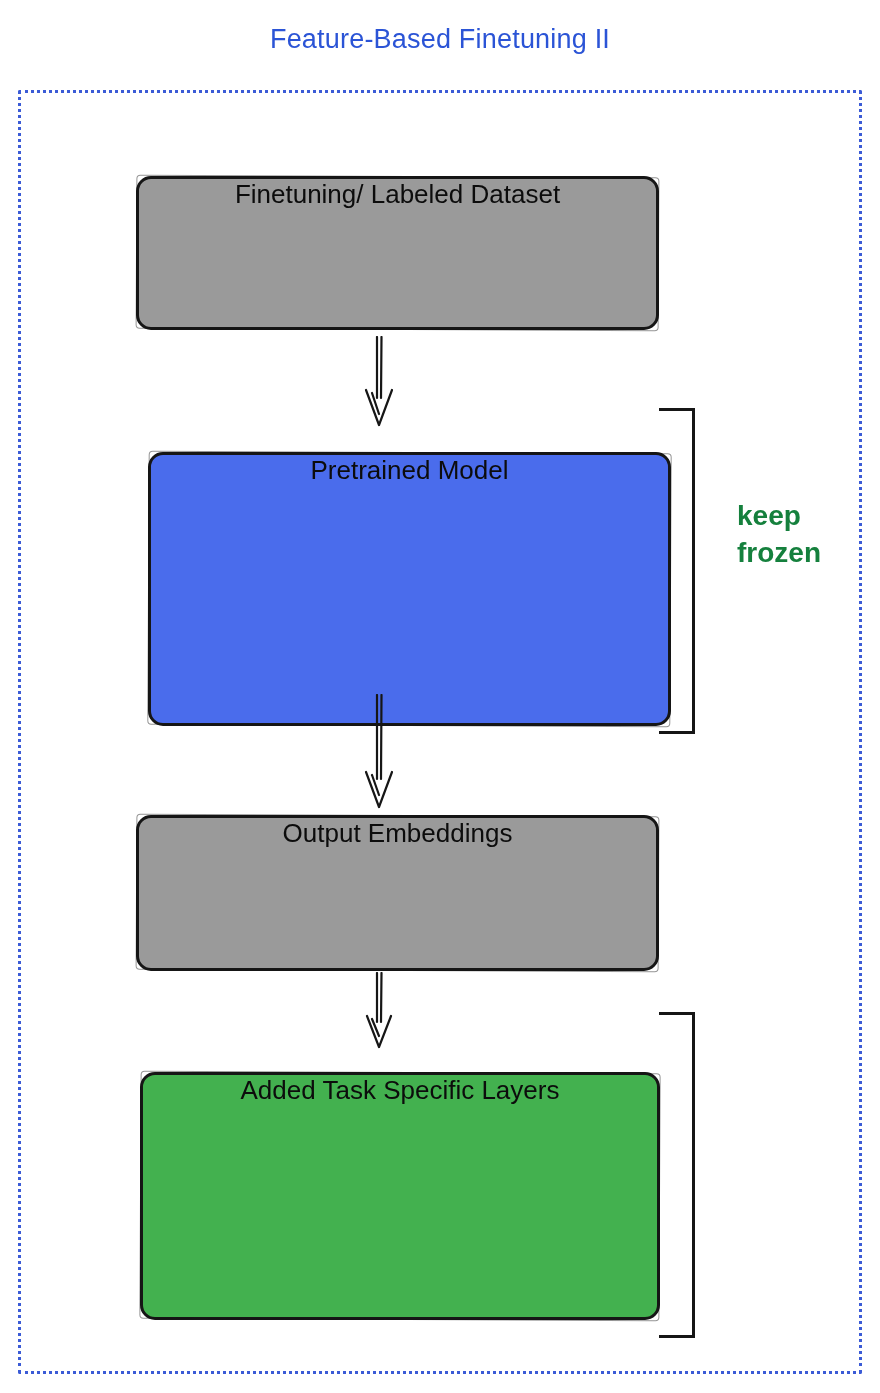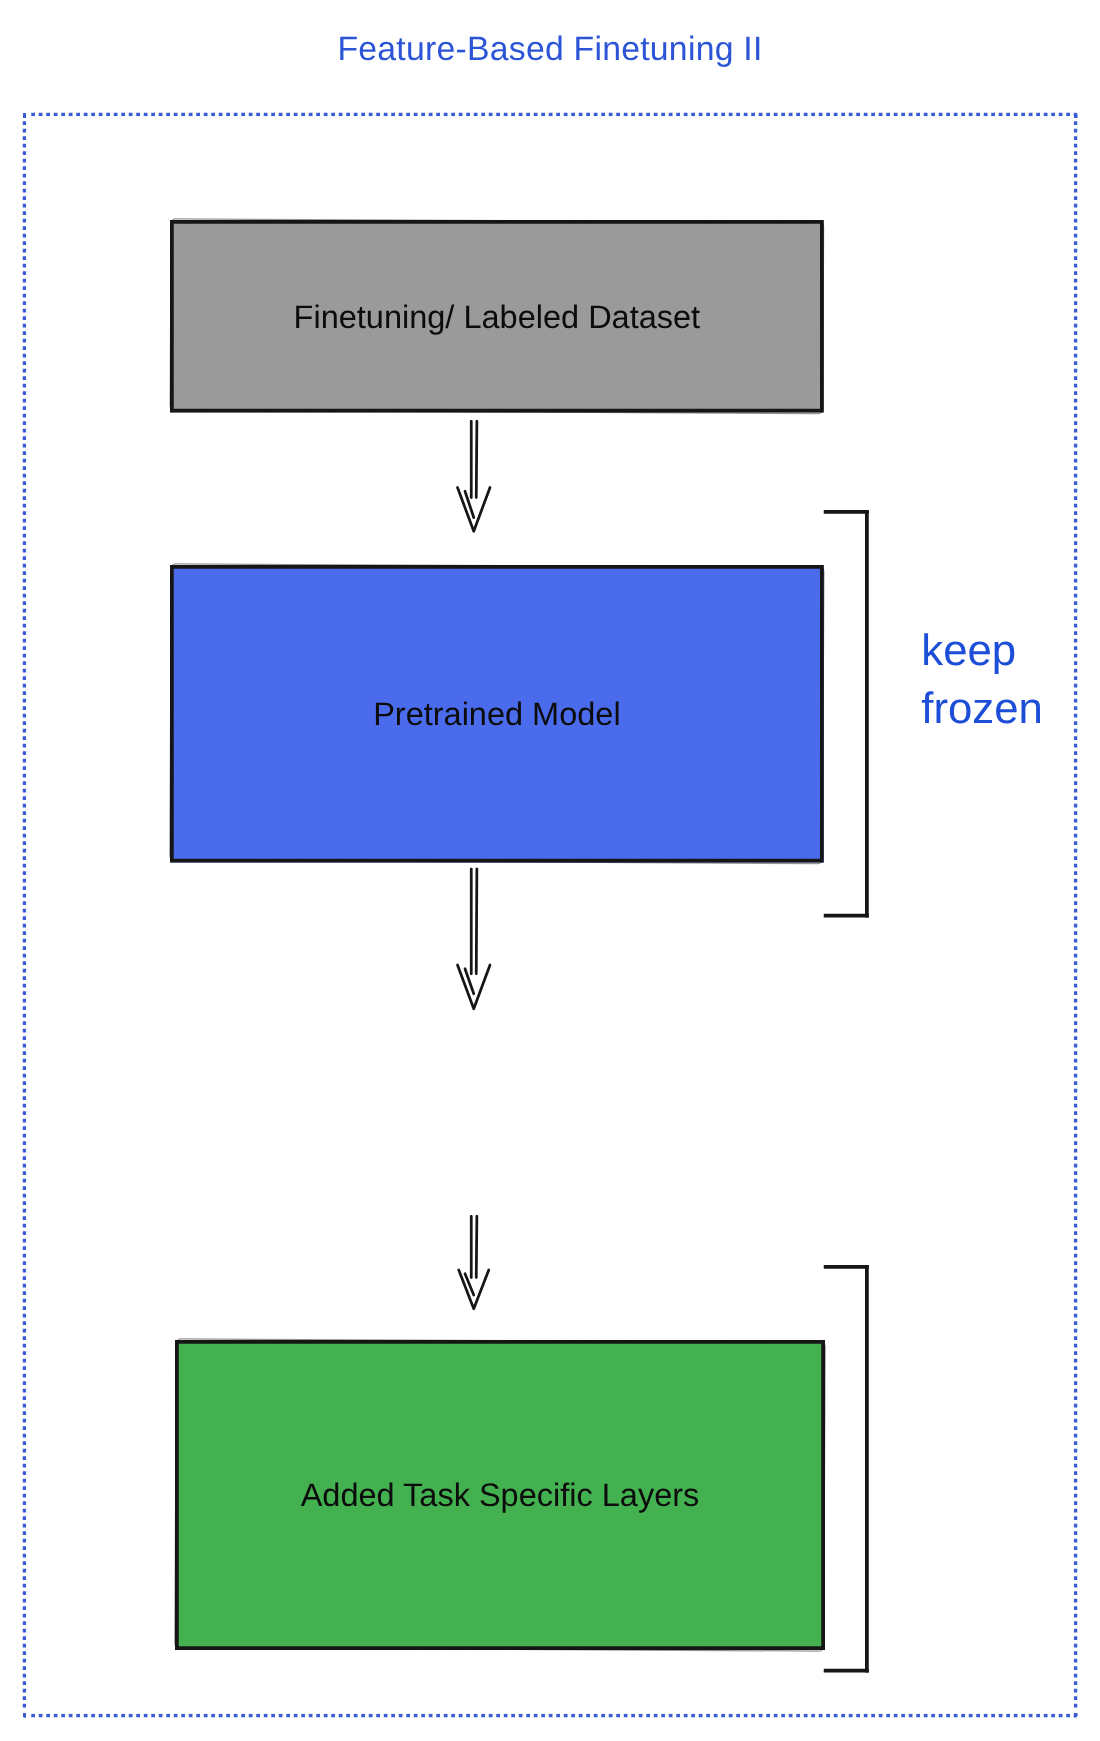--- a/index.html
+++ b/index.html
@@ -30,24 +30,24 @@
     left: 18px;
     top: 90px;
     width: 838px;
     height: 1278px;
     border: 3px dotted var(--frame-blue, #3b5bd6);
     border-radius: 2px;
   }
   .node {
     position: absolute;
     display: flex;
-    align-items: center;
+    align-items: flex-start;
     justify-content: center;
     border: 3px solid var(--stroke-dark, #161616);
-    border-radius: 0;
+    border-radius: 15px;
     box-sizing: border-box;
   }
   
   .node::after {
     content: "";
     position: absolute;
     inset: -3px;
     border: 1.5px solid rgba(20,20,20,0.45);
     border-radius: 4px;
     transform: rotate(0.3deg);
@@ -56,21 +56,21 @@
   .node.gray  { background: var(--gray-box,  #9a9a9a); }
   .node.blue  { background: var(--blue-box,  #4a6cec); }
   .node.green { background: var(--green-box, #43b14f); }
   .node-label {
     font-size: 26px;
     color: #0c0c0c;
     text-align: center;
     padding: 0 12px;
   }
   .node1 { left: 136px; top: 176px; width: 523px; height: 154px; }
-  .node2 { left: 136px; top: 452px; width: 523px; height: 238px; }
+  .node2 { left: 148px; top: 452px; width: 523px; height: 274px; }
   .node3 { left: 136px; top: 815px; width: 523px; height: 156px; }
   .node4 { left: 140px; top: 1053px; width: 520px; height: 248px; margin-top: 19px; }
 
   .arrow { position: absolute; }
   .arrow1 { left: 358px; top: 336px; }
   .arrow2 { left: 358px; top: 694px; }
   .arrow3 { left: 358px; top: 972px; }
   .arrow path {
     stroke: var(--stroke-dark, #161616);
     stroke-width: 2.2;
@@ -84,24 +84,25 @@
     width: 36px;
     box-sizing: border-box;
     border: 3px solid var(--stroke-dark, #161616);
     border-left: none;
   }
   .bracket1 { left: 659px; top: 408px; height: 326px; }
   .bracket2 { left: 659px; top: 1012px; height: 326px; }
 
   .annotation {
     position: absolute;
-    font-size: 35px;
+    font-size: 28px;
     line-height: 1.32;
-    color: #1d4ed8;
+    color: #15803d;
     white-space: pre-line;
+    font-weight: bold;
   }
   .ann1 { left: 737px; top: 498px; }
   .ann2 { left: 737px; top: 1092px; }
 </style>
 </head>
 <body>
 
 <div class="canvas">
 
   <div class="title">Feature-Based Finetuning II</div>
@@ -127,20 +128,23 @@
   <div class="annotation ann1">keep
 frozen</div>
 
   <svg class="arrow arrow2" width="44" height="117" viewBox="0 0 44 117" aria-hidden="true">
     <path d="M19 1 L19 85"></path>
     <path d="M23.5 1 L23 85"></path>
     <path d="M8 78 L21 113 L34 78"></path>
     <path d="M14 81 L21 101"></path>
   </svg>
 
+  <div class="node gray node3">
+    <span class="node-label">Output Embeddings</span>
+  </div>
 
   <svg class="arrow arrow3" width="44" height="79" viewBox="0 0 44 79" aria-hidden="true">
     <path d="M19 1 L19 50"></path>
     <path d="M23.5 1 L23 50"></path>
     <path d="M9 44 L21 75 L33 44"></path>
     <path d="M14 47 L21 64"></path>
   </svg>
 
   <div class="node green node4">
     <span class="node-label">Added Task Specific Layers</span>

